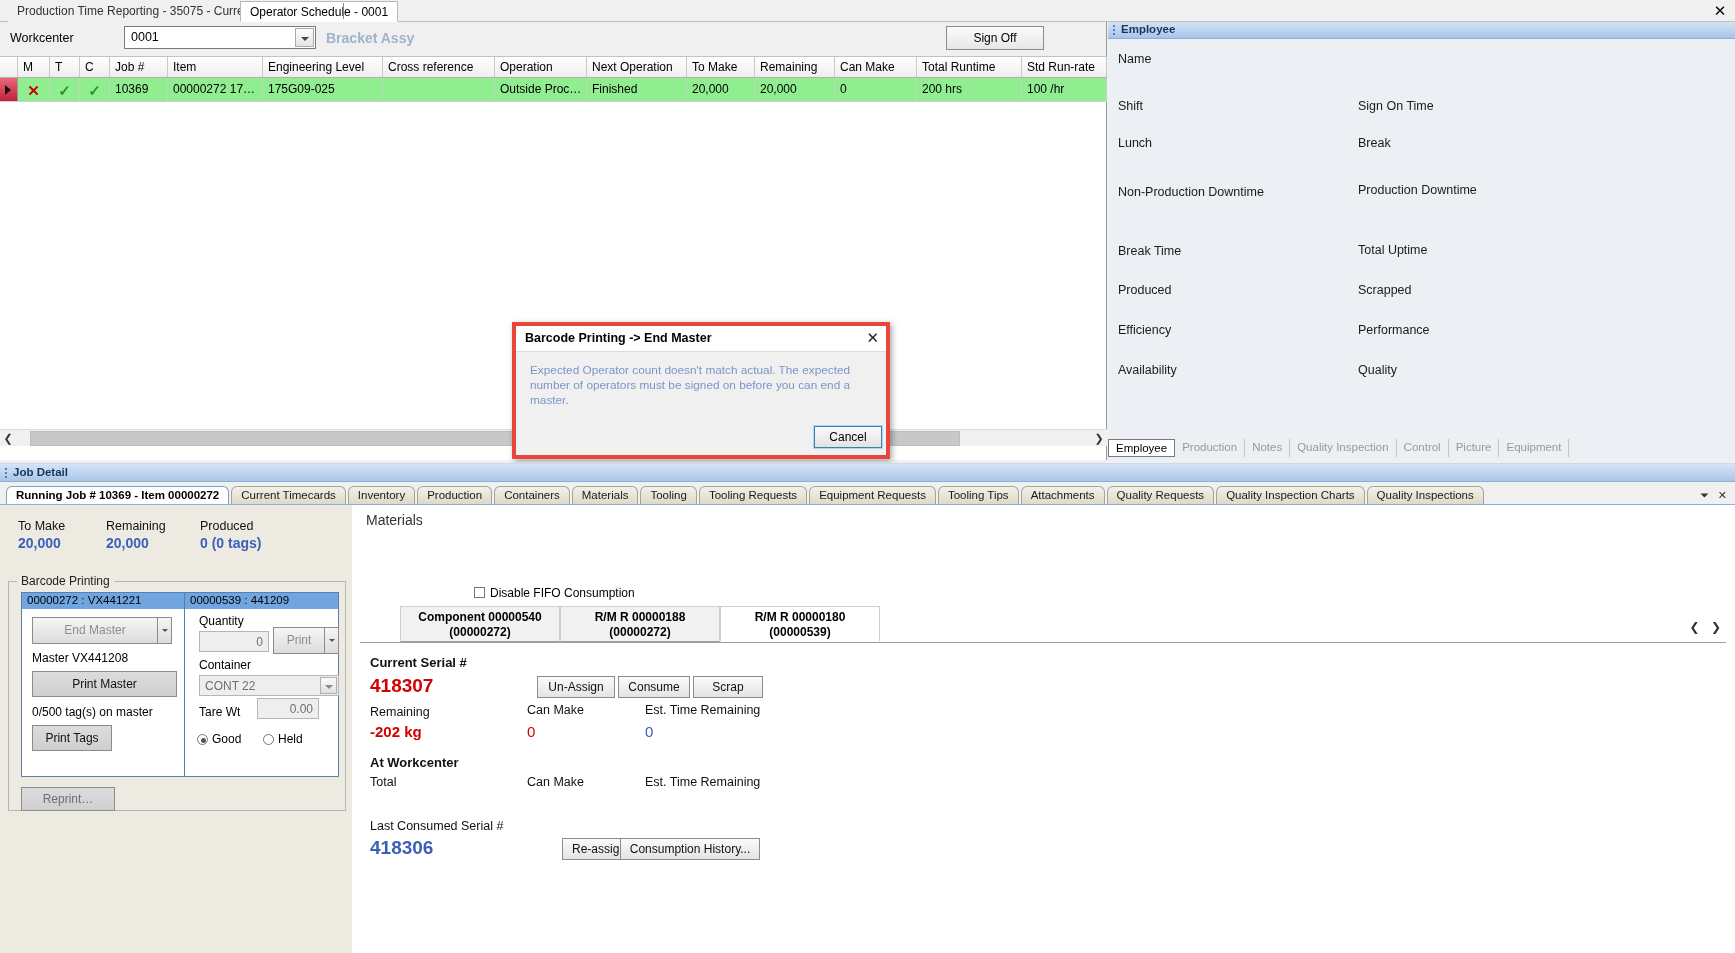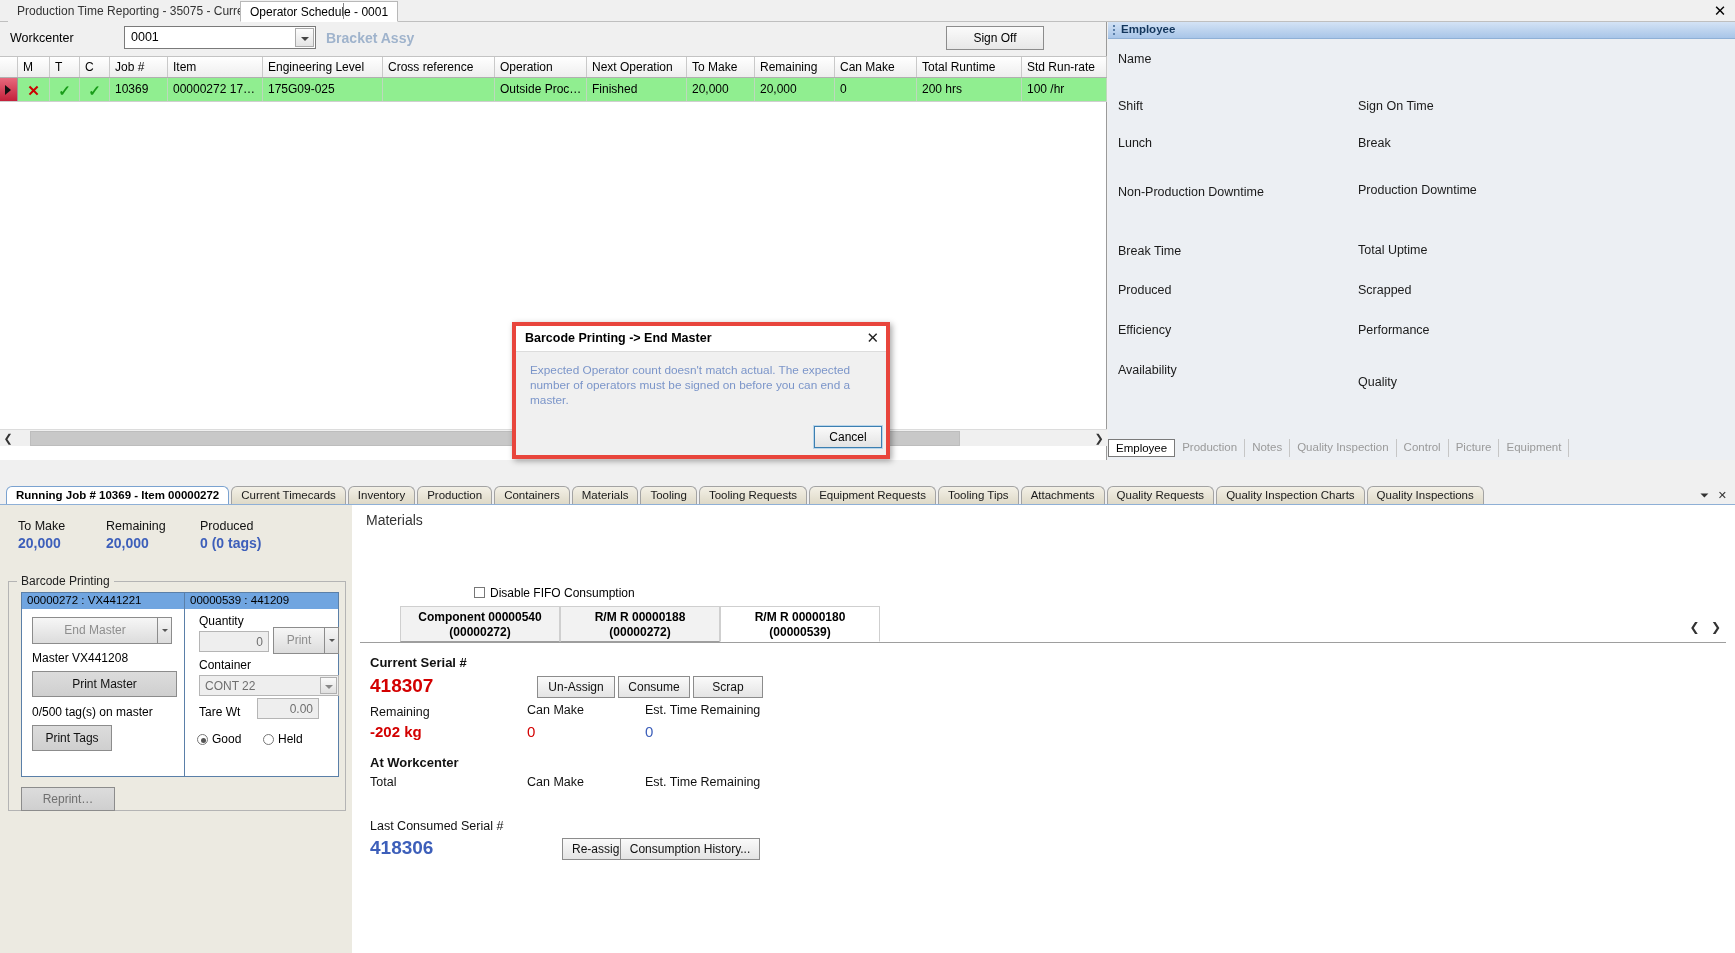--- a/index.html
+++ b/index.html
@@ -286,21 +286,21 @@
       <div class="emp-item" style="left:250px; top:96px;">Break</div>
       <div class="emp-item" style="left:10px; top:145px;">Non-Production Downtime</div>
       <div class="emp-item" style="left:250px; top:143px;">Production Downtime</div>
       <div class="emp-item" style="left:10px; top:204px;">Break Time</div>
       <div class="emp-item" style="left:250px; top:203px;">Total Uptime</div>
       <div class="emp-item" style="left:10px; top:243px;">Produced</div>
       <div class="emp-item" style="left:250px; top:243px;">Scrapped</div>
       <div class="emp-item" style="left:10px; top:283px;">Efficiency</div>
       <div class="emp-item" style="left:250px; top:283px;">Performance</div>
       <div class="emp-item" style="left:10px; top:323px;">Availability</div>
-      <div class="emp-item" style="left:250px; top:323px;margin-top:12px;">Quality</div>
+      <div class="emp-item" style="left:250px; top:323px;">Quality</div>
     </div>
 
     <div class="emp-tabs">
       <div class="emp-tab sel"><span>Employee</span></div>
       <div class="emp-tab"><span>Production</span></div>
       <div class="emp-tab"><span>Notes</span></div>
       <div class="emp-tab"><span>Quality Inspection</span></div>
       <div class="emp-tab"><span>Control</span></div>
       <div class="emp-tab"><span>Picture</span></div>
       <div class="emp-tab"><span>Equipment</span></div>
@@ -313,20 +313,24 @@
       <div class="x">✕</div>
     </div>
     <div class="modal-body">
       <div class="modal-msg">Expected Operator count doesn't match actual. The expected number of operators must be signed on before you can end a master.</div>
     </div>
     <div class="modal-btn">
       <span>Cancel</span>
     </div>
   </div>
 
+  <div class="jobdetail-bar">
+    <div class="grip"></div>
+    <span>Job Detail</span>
+  </div>
 
   <div class="jd-tabs">
     <div class="jd-tab sel"><span>Running Job # 10369 - Item 00000272</span></div>
     <div class="jd-tab"><span>Current Timecards</span></div>
     <div class="jd-tab"><span>Inventory</span></div>
     <div class="jd-tab"><span>Production</span></div>
     <div class="jd-tab"><span>Containers</span></div>
     <div class="jd-tab"><span>Materials</span></div>
     <div class="jd-tab"><span>Tooling</span></div>
     <div class="jd-tab"><span>Tooling Requests</span></div>

